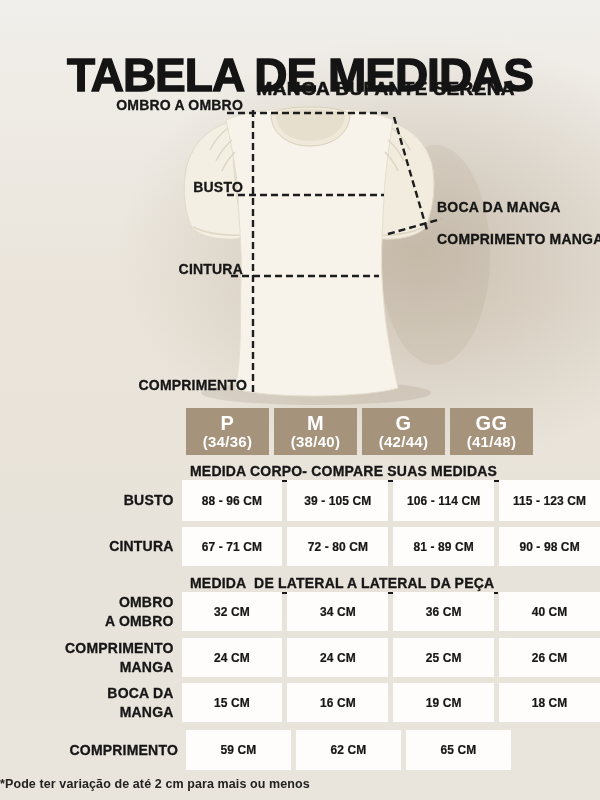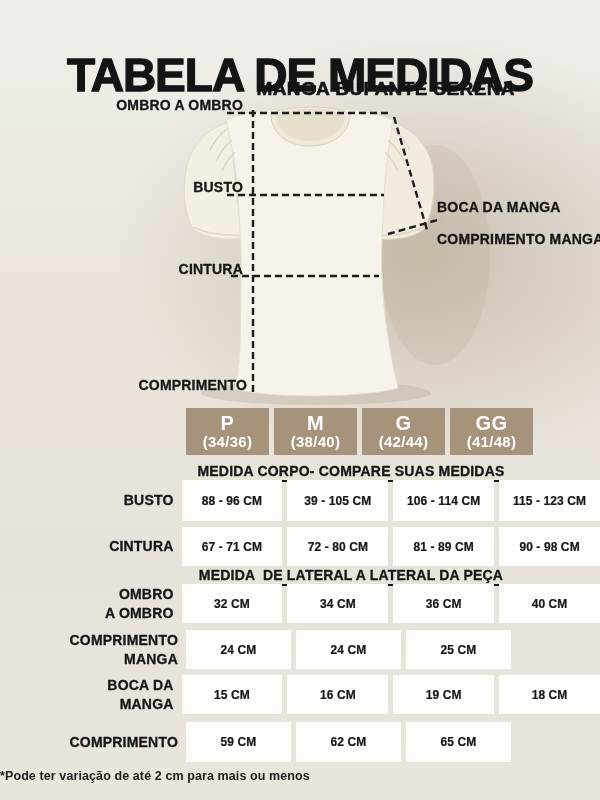--- a/index.html
+++ b/index.html
@@ -50,30 +50,30 @@
     white-space:pre-line;line-height:1.3;color:#161616;
   }
   .size-box{
     width:83px;height:47px;background:#a6937c;color:#ffffff;
     display:flex;flex-direction:column;align-items:center;justify-content:center;
   }
   .size-name{font-size:20px;font-weight:800;line-height:1.02;letter-spacing:0.5px;}
   .size-range{font-size:15px;font-weight:800;letter-spacing:0.3px;}
   .sec-heading{
     margin-left:186px;width:330px;height:18px;margin-top:7px;
-    text-align:center;
+    text-align:left;
   }
   .sec-heading .u{
     display:inline-block;
     font-size:14px;font-weight:800;letter-spacing:0.2px;
     -webkit-text-stroke:0.3px #161616;
     border-bottom:2.5px solid #191919;padding:0 4px 1px 4px;
     white-space:pre;color:#161616;
   }
-  .sec2{margin-top:0;}
+  .sec2{margin-top:8px;}
   .tcell{
     width:105px;background:#fefdfb;
     display:flex;align-items:center;justify-content:center;
     font-size:12px;font-weight:800;letter-spacing:0.1px;
     -webkit-text-stroke:0.2px #161616;
     color:#161616;white-space:nowrap;
   }
   .r1{height:41px;margin-bottom:6px;}
   .r2{height:39px;}
   .r3{height:39px;margin-bottom:7px;}
@@ -188,20 +188,21 @@
       <div class="tcell">36 CM</div>
       <div class="tcell">40 CM</div>
     </div>
 
     <div class="trow r4">
       <div class="tlabel">COMPRIMENTO
 MANGA</div>
       <div class="tcell">24 CM</div>
       <div class="tcell">24 CM</div>
       <div class="tcell">25 CM</div>
+      <div class="tcell">26 CM</div>
     </div>
 
     <div class="trow r5">
       <div class="tlabel">BOCA DA MANGA</div>
       <div class="tcell">15 CM</div>
       <div class="tcell">16 CM</div>
       <div class="tcell">19 CM</div>
       <div class="tcell">18 CM</div>
     </div>
 

